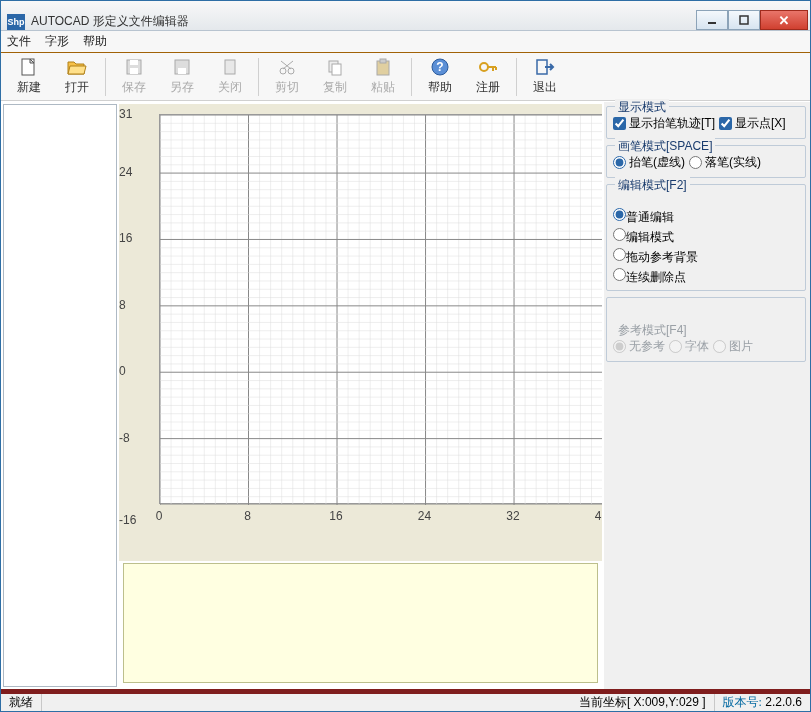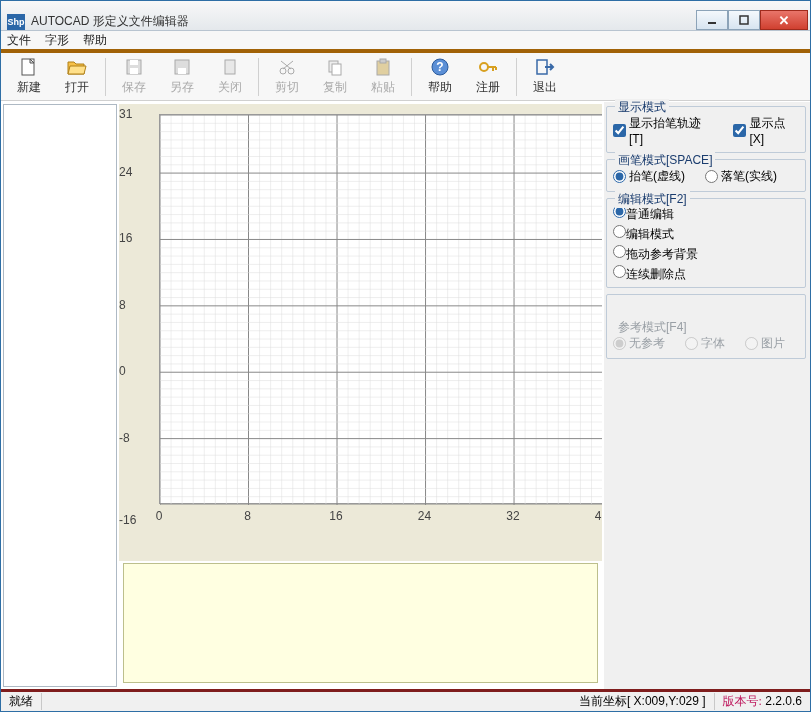--- a/index.html
+++ b/index.html
@@ -4,49 +4,49 @@
 <style>
 * { box-sizing: border-box; margin: 0; padding: 0; }
 body { font-family: "Microsoft YaHei", SimSun, Arial, sans-serif; font-size: 12px; background: #fff; overflow: hidden; }
 .window { width: 811px; height: 712px; border: 1px solid #2e6ea5; display: flex; flex-direction: column; background: #f0f0f0; }
 .titlebar { height: 30px; background: linear-gradient(#f8f8f8,#e4e8ec); display: flex; align-items: flex-end; border-bottom: 1px solid #b8c4d0; }
 .titlebar .ico { width: 18px; height: 16px; background:#2b67a8; color:#fff; font-size:9px; font-weight:bold; display:flex; align-items:center; justify-content:center; margin:0 6px; }
 .titlebar .title { flex:1; color:#333; }
 .winbtns { display:flex; }
 .winbtn { width:32px; height:20px; margin-top:-4px; border:1px solid #8ca3b8; background:linear-gradient(#f4f8fc,#d7e4f0); display:flex; align-items:center; justify-content:center; font-size:10px; color:#333; }
 .winbtn.close { width:48px; background:linear-gradient(#e9756a,#d04030); border-color:#a02a1c; color:#fff; font-size:13px; font-weight:bold; margin-right:2px; }
-.menubar { height:22px; background:#f7f7f7; border-bottom:4px solid #a16207; display:flex; align-items:center; padding:0 6px; gap:14px; color:#222; }
+.menubar { height:22px; background:#f7f7f7; border-bottom:1px solid #a16207; display:flex; align-items:center; padding:0 6px; gap:14px; color:#222; }
 .menubar span { cursor:default; }
 .toolbar { height:48px; background:#f7f7f7; border-bottom:1px solid #d0d0d0; display:flex; align-items:center; padding:0 4px; }
 .tbtn { width:48px; height:44px; display:flex; flex-direction:column; align-items:center; justify-content:center; gap:2px; color:#333; }
 .tbtn.disabled { color:#aaa; }
 .tbtn .tico { width:20px; height:20px; display:flex; align-items:center; justify-content:center; }
 .tsep { width:1px; height:38px; background:#d0d0d0; margin:0 4px; }
 .client { flex:1; display:flex; background:#fff; border-top:1px solid #fff; }
 .leftpane { width:114px; border:1px solid #aeb9c4; background:#fff; margin:2px 0 2px 2px; }
 .centerwrap { flex:1; display:flex; flex-direction:column; }
 .canvasarea { flex:1; position:relative; background:#ece9d8; margin:2px; overflow:hidden; }
 .grid { position:absolute; left:40px; top:10px; width:520px; height:390px; background:#fff; border:1px solid #999; }
 .yaxis { position:absolute; left:0; top:10px; width:38px; height:390px; }
 .yaxis div { position:absolute; right:4px; width:34px; transform:translateY(-50%); color:#444; }
 .xaxis { position:absolute; left:40px; top:405px; width:520px; height:18px; }
 .xaxis div { position:absolute; transform:translateX(-50%); color:#444; }
 .logarea { height:120px; margin:0 6px 6px 6px; border:1px solid #bcbf8c; background:#ffffe1; }
 .rightpane { width:206px; background:#f0f0f0; padding:4px 4px 0 2px; display:flex; flex-direction:column; gap:6px; }
 .group { border:1px solid #bfcbd8; border-radius:2px; padding:6px 6px 4px 6px; position:relative; background:#f0f0f0; }
 .group .legend { position:absolute; top:-8px; left:8px; background:#f0f0f0; padding:0 3px; color:#1a3c6e; }
 .group.disabled .legend, .group.disabled label { color:#9aa0a6;margin-top:32px; }
-.row { display:flex; align-items:center; gap:20px; margin:2px 0; }
+.row { display:flex; align-items:center; gap:4px; margin:2px 0; }
 .row label { display:flex; align-items:center; gap:3px; }
-.col { display:flex; flex-direction:column; gap:2px; }
+.col { display:flex; flex-direction:column; gap:2px;margin-top:17px; }
 input[type=checkbox],input[type=radio]{ accent-color:#2b67a8; }
-.statusbar { height:22px; border-top:3px solid #7f1d1d; background:#f0f0f0; display:flex; align-items:center; font-size:12px; }
+.statusbar { height:22px; border-top:5px solid #7f1d1d; background:#f0f0f0; display:flex; align-items:center; font-size:12px; }
 .statusbar .cell { padding:0 8px; border-right:1px solid #c8c8c8; }
 .statusbar .sp { flex:1; }
-.statusbar .ver { color:#be185d;font-family:Liberation Serif, serif; }
+.statusbar .ver { color:#0369a1;font-family:Liberation Serif, serif; }
 svg { display:block; }
 </style>
 </head>
 <body>
 
 <div class="window">
   <div class="titlebar">
     <div class="ico">Shp</div>
     <div class="title">AUTOCAD 形定义文件编辑器</div>
     <div class="winbtns">

